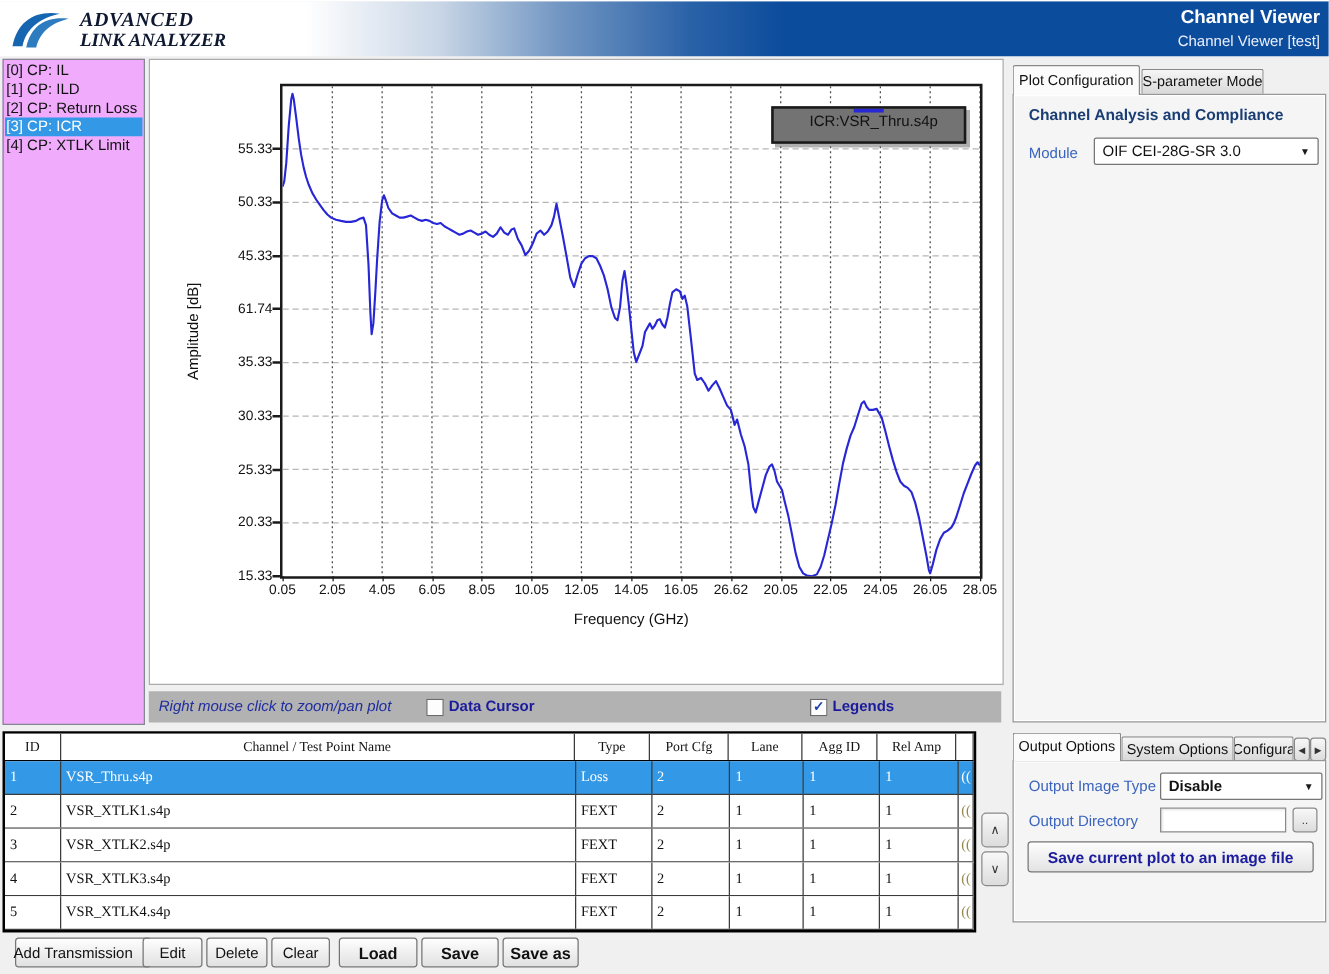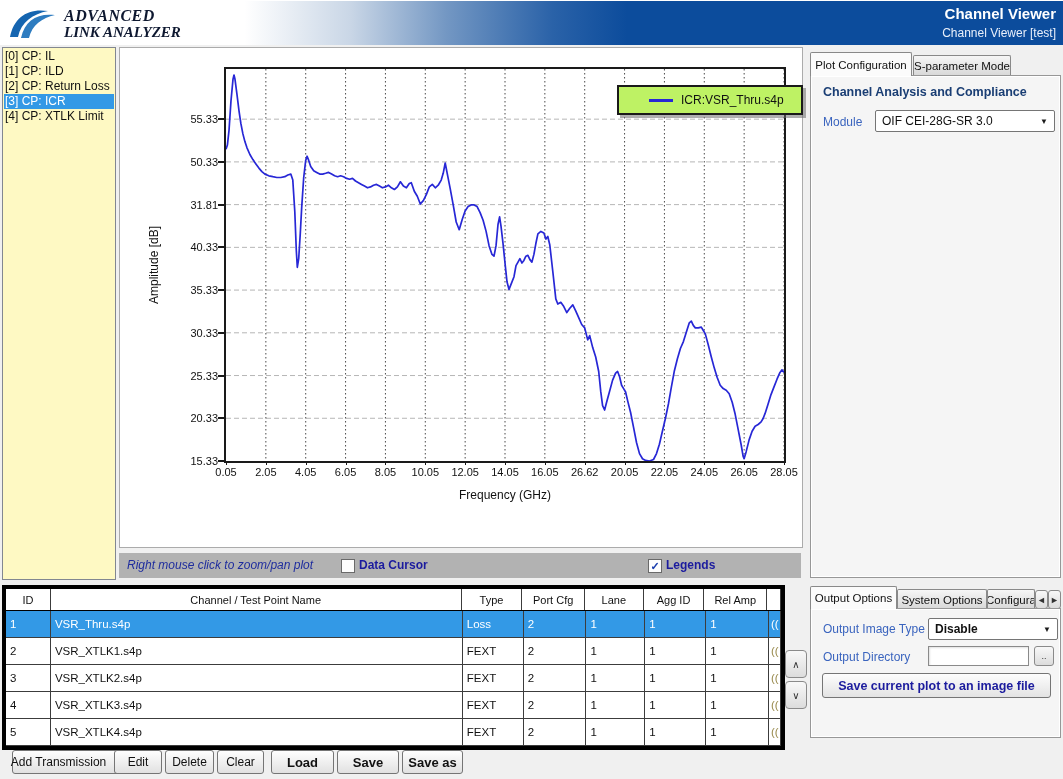--- a/index.html
+++ b/index.html
@@ -13,50 +13,50 @@
     border-top:1px solid #fff; }
   #logo { position:absolute; left:8px; top:3px; display:flex; align-items:center; }
   #logo-text { margin-left:6px; font-family:"Liberation Serif",serif; font-style:italic; font-weight:bold; color:#0e1830; line-height:1.05; }
   #logo-line1 { font-size:16px; letter-spacing:.5px; }
   #logo-line2 { font-size:15px; }
   #titles { position:absolute; right:7px; top:4px; text-align:right; }
   #title { color:#fff; font-size:15px; font-weight:bold; }
   #subtitle { color:#eaf0fb; font-size:12px; margin-top:4px; }
 
   
-  #sidebar { position:absolute; left:2px; top:47px; width:110px; height:529px; background:#fef9c3;
+  #sidebar { position:absolute; left:2px; top:47px; width:110px; height:529px; background:#f0abfc;
     border:1px solid #828790; padding:1px; overflow:hidden; }
   .sb-item { font-size:12px; color:#111; padding:0 1px; height:15px; line-height:15px; white-space:nowrap; cursor:default; }
   .sb-item.sel { background:#3399e6; color:#fff; }
 
   
   #plot-panel { position:absolute; left:119px; top:47px; width:682px; height:499px; background:#fff; border:1px solid #ababab; }
   #axes { position:absolute; left:104px; top:19px; width:558px; height:392px; border:2px solid #1a1a1a; background:#fff; }
   #chart-svg { display:block; }
   .ytick { position:absolute; width:52px; text-align:right; font-size:11px; color:#111; }
   .ytickmark { position:absolute; width:7px; height:2px; background:#1a1a1a; }
   .xtick { position:absolute; width:50px; text-align:center; font-size:11px; color:#111; }
   .xtickmark { position:absolute; width:1px; height:4px; background:#1a1a1a; }
   #xlabel { position:absolute; left:106px; top:440px; width:558px; text-align:center; font-size:12px; color:#111; }
   #ylabel { position:absolute; left:-21px; top:210px; width:110px; height:14px; line-height:14px; text-align:center;
     font-size:12px; color:#111; transform:rotate(-90deg); }
-  #legend { position:absolute; left:497px; top:37px; width:152px; height:26px; background:#bef264; border:2px solid #1a1a1a;
-    box-shadow:3px 3px 0 rgba(110,110,110,.55); display:flex; align-items:center; padding-left:30px; }
+  #legend { position:absolute; left:497px; top:37px; width:152px; height:26px; background:#737373; border:2px solid #1a1a1a;
+    box-shadow:3px 3px 0 rgba(110,110,110,.55); display:flex; align-items:center; padding-left:0;flex-direction:column; }
   .legend-line { display:inline-block; width:24px; height:3px; background:#2727d6; }
   #legend span.lbl { margin-left:8px; font-size:12px; color:#111; }
 
   
   #status-strip { position:absolute; left:119px; top:553px; width:682px; height:25px; background:#b2b2b2; }
   #hint { position:absolute; left:8px; top:5px; font-size:12px; font-style:italic; color:#1f2d9e; }
   .checkbox { position:absolute; top:6px; width:12px; height:12px; background:#fdfdfd; border:1px solid #6a6a6a;
     font-size:11px; line-height:12px; text-align:center; color:#1b3fae; font-weight:bold; }
   .cb-label { position:absolute; top:5px; font-size:12px; font-weight:bold; color:#1b1b9e; }
 
   
-  #table { position:absolute; left:2px; top:585px; width:775px; height:157px; background:#fff; border:4px solid #000000; }
+  #table { position:absolute; left:2px; top:585px; width:775px; height:157px; background:#fff; border:2px solid #000000;font-family:Liberation Serif, serif; }
   .tr { display:flex; height:26px; border-bottom:1px solid #3c3c3c; background:#fff; }
   #thead .tr { height:21px; border-bottom:1px solid #000; }
   .th { font-size:11px; color:#111; display:flex; align-items:center; justify-content:center; border-right:1px solid #3c3c3c; overflow:hidden; white-space:nowrap; }
   .td { font-size:11.5px; color:#111; display:flex; align-items:center; padding-left:4px; border-right:1px solid #3c3c3c; overflow:hidden; white-space:nowrap; }
   .td.extra { color:#97884a; padding-left:2px; }
   .tr.sel { background:#3399e6; }
   .tr.sel .td { color:#fff; }
 
   
   .udbtn { position:absolute; left:785px; width:20px; height:26px; background:linear-gradient(#f8f8f8,#dcdcdc);
@@ -157,23 +157,23 @@
   <div class="ytick" style="left: 46px; top: 407px;">15.33</div>
       <div class="ytickmark" style="left: 98px; top: 412px;"></div>
       <div class="ytick" style="left: 46px; top: 364.271px;">20.33</div>
       <div class="ytickmark" style="left: 98px; top: 369.271px;"></div>
       <div class="ytick" style="left: 46px; top: 321.541px;">25.33</div>
       <div class="ytickmark" style="left: 98px; top: 326.541px;"></div>
       <div class="ytick" style="left: 46px; top: 278.812px;">30.33</div>
       <div class="ytickmark" style="left: 98px; top: 283.812px;"></div>
       <div class="ytick" style="left: 46px; top: 236.082px;">35.33</div>
       <div class="ytickmark" style="left: 98px; top: 241.082px;"></div>
-      <div class="ytick" style="left: 46px; top: 193.353px;">40.33</div>
+      <div class="ytick" style="left: 46px; top: 193.353px;">61.74</div>
       <div class="ytickmark" style="left: 98px; top: 198.353px;"></div>
-      <div class="ytick" style="left: 46px; top: 150.623px;">31.81</div>
+      <div class="ytick" style="left: 46px; top: 150.623px;">45.33</div>
       <div class="ytickmark" style="left: 98px; top: 155.623px;"></div>
       <div class="ytick" style="left: 46px; top: 107.894px;">50.33</div>
       <div class="ytickmark" style="left: 98px; top: 112.894px;"></div>
       <div class="ytick" style="left: 46px; top: 65.1644px;">55.33</div>
       <div class="ytickmark" style="left: 98px; top: 70.1644px;"></div>
       <div class="xtick" style="left: 81px; top: 418px;">0.05</div>
       <div class="xtickmark" style="left: 106px; top: 413px;"></div>
       <div class="xtick" style="left: 120.857px; top: 418px;">2.05</div>
       <div class="xtickmark" style="left: 145.857px; top: 413px;"></div>
       <div class="xtick" style="left: 160.714px; top: 418px;">4.05</div>

